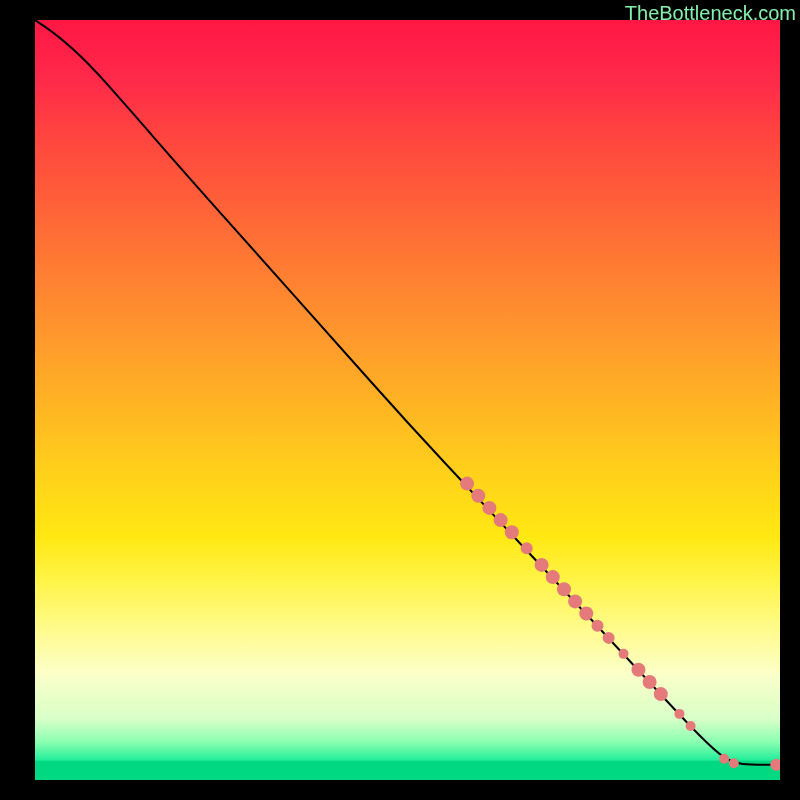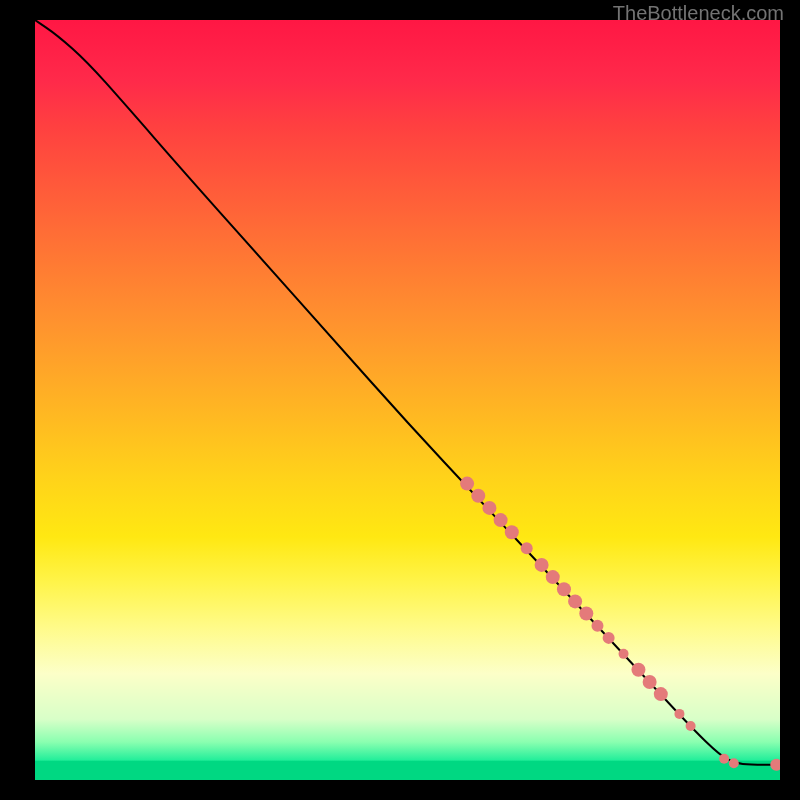--- a/index.html
+++ b/index.html
@@ -6,22 +6,22 @@
   body {
     width: 800px;
     height: 800px;
     background: #000;
     position: relative;
     font-family: Arial, Helvetica, sans-serif;
   }
   .watermark {
     position: absolute;
     top: 2px;
-    right: 16px;
-    color: #737373;
+    right: 4px;
+    color: #86efac;
     font-size: 20px;
     font-weight: 500;
     z-index: 10;
   }
   .plot-area {
     position: absolute;
     left: 35px;
     top: 20px;
     width: 745px;
     height: 760px;

